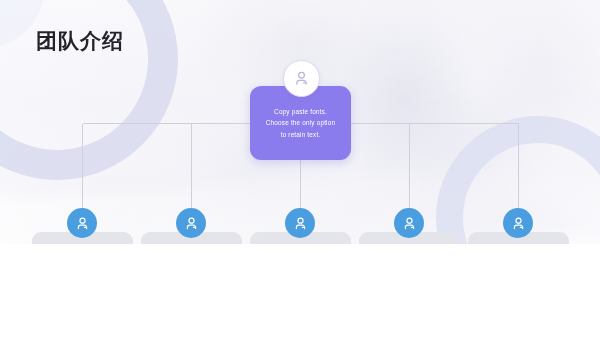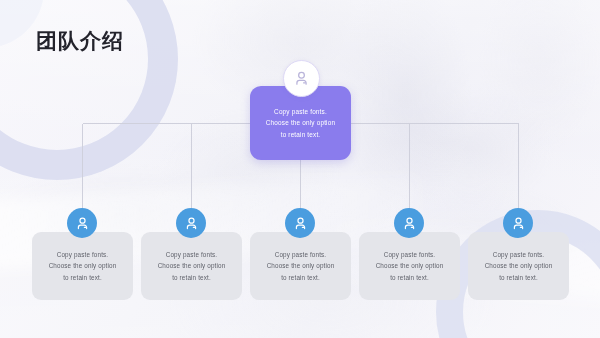--- a/index.html
+++ b/index.html
@@ -4,21 +4,21 @@
 <title>团队介绍</title>
 <style>
   html, body {
     margin: 0;
     padding: 0;
     background: #ffffff;
   }
   #slide {
     position: relative;
     width: 600px;
-    height: 338px;
+    height: 244px;
     overflow: hidden;
     font-family: "Liberation Sans", "DejaVu Sans", sans-serif;
     background: #f4f4f9;
   }
 
   
   .bg-base {
     position: absolute;
     inset: 0;
     background:

